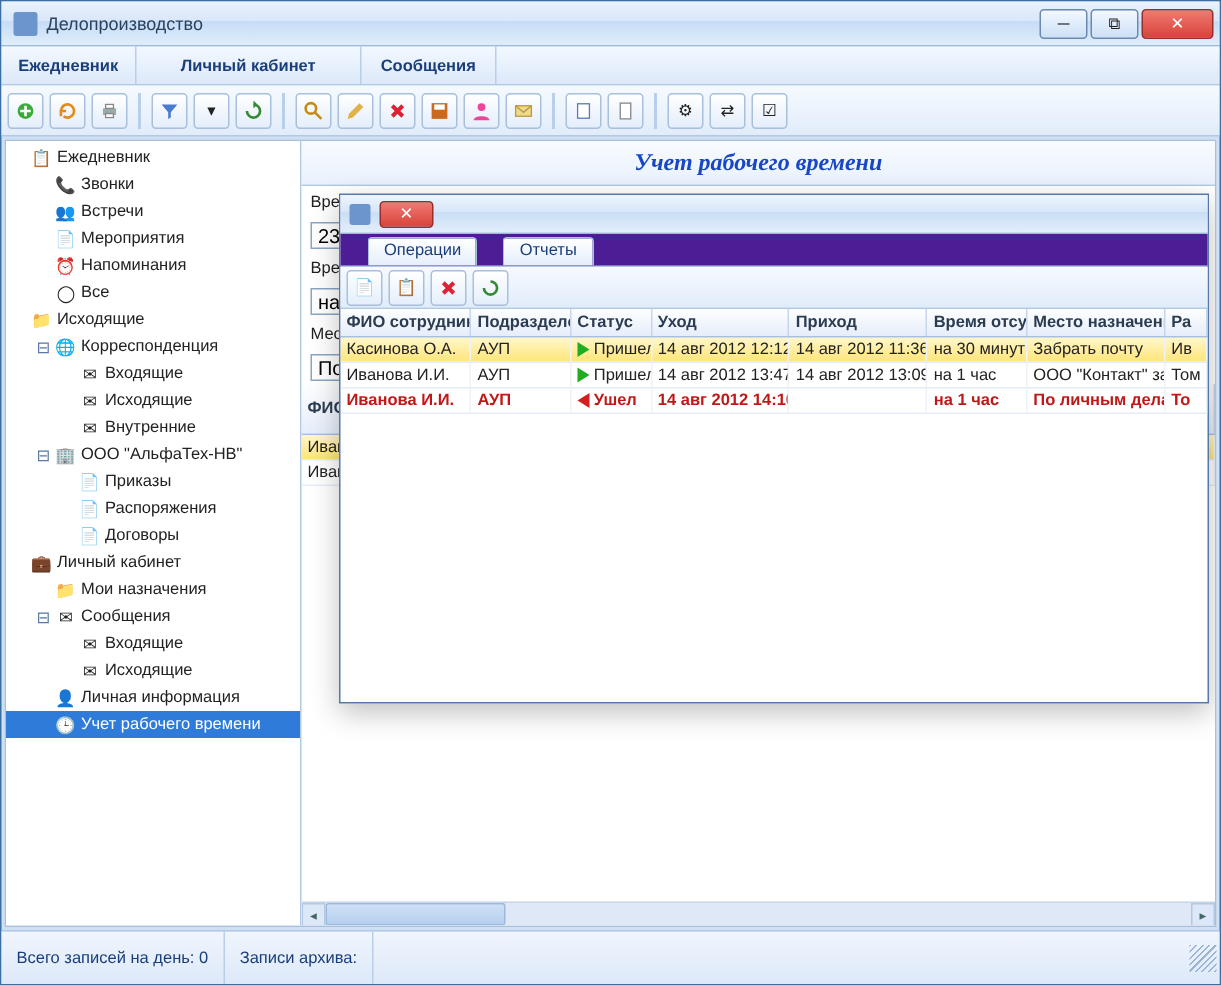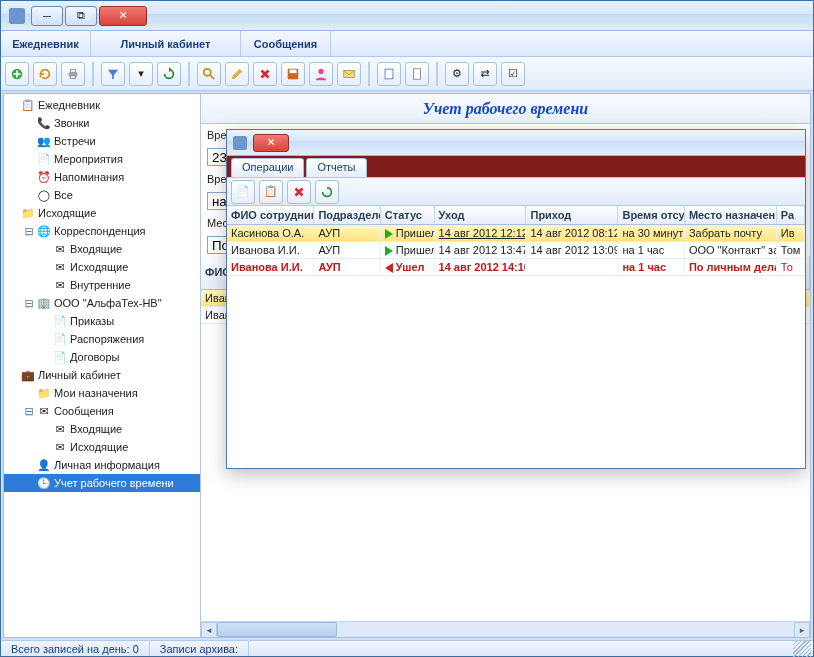--- a/index.html
+++ b/index.html
@@ -31,21 +31,21 @@
   .mainhdr { height:30px; background:linear-gradient(#f8fbff,#e8f1fc); display:flex; align-items:center; justify-content:center; border-bottom:1px solid #b2c9e4; }
   .mainhdr span { color:#1846c7; font-size:16px; font-weight:bold; font-style:italic; font-family: "Times New Roman", serif; }
   .formline { height:22px; display:flex; align-items:center; padding:0 6px; gap:6px; background:#fff; }
   .fld { border:1px solid #8aa5c6; padding:1px 4px; background:#fff; height:18px; }
   
   .dialog { position:absolute; left:25px; top:35px; width:580px; height:340px; background:#fff;
     border:1px solid #5478a7; box-shadow:0 6px 18px rgba(0,0,0,.25); display:flex; flex-direction:column; }
   .dtitle { height:26px; background:linear-gradient(#eef5ff,#d7e6f9 45%,#cadef6 46%,#e3eefb); display:flex; align-items:center; padding:0 4px 0 6px; border-bottom:1px solid #9cb9dc; }
   .dtitle .ico { width:14px; height:14px; background:#6b95cc; border-radius:2px; margin-right:6px; }
   .dtitle .t { flex:1; color:#2b425f; font-size:11px; }
-  .dtabs { height:22px; display:flex; gap:0px; background:#7f1d1d; border-bottom:1px solid #b2c9e4; padding-left:4px; padding-top:2px; }
+  .dtabs { height:22px; display:flex; gap:15px; background:#4c1d95; border-bottom:1px solid #b2c9e4; padding-left:18px; padding-top:2px; }
   .dtab { padding:2px 10px; border:1px solid #a8c0dc; border-bottom:none; background:linear-gradient(#fff,#e4eefb); color:#1a3e7a; border-radius:3px 3px 0 0; margin-right:2px; cursor:pointer; }
   .dtb { height:28px; background:linear-gradient(#f6faff,#e1ecfa); display:flex; align-items:center; gap:4px; padding:0 4px; border-bottom:1px solid #b2c9e4; }
   .grid { flex:1; overflow:auto; position:relative; }
   .gh { display:flex; background:linear-gradient(#fdfeff,#e6eefb); border-bottom:1px solid #a8c0dc; position:sticky; top:0; }
   .gc { padding:3px 4px; border-right:1px solid #c7d6ea; font-weight:bold; color:#2b3c52; overflow:hidden; white-space:nowrap; }
   .gr { display:flex; border-bottom:1px solid #e6ecf5; }
   .gr.sel { background:linear-gradient(#fff7ca,#ffe57a); }
   .cell { padding:2px 4px; border-right:1px solid #eef3fa; overflow:hidden; white-space:nowrap; }
   .status-ar { display:inline-block; width:0; height:0; vertical-align:middle; margin-right:3px; }
   .ar-g { border-top:5px solid transparent; border-bottom:5px solid transparent; border-left:8px solid #1fae1f; }
@@ -54,32 +54,33 @@
   select.period { height:20px; border:1px solid #8aa5c6; width:130px; font-size:11px; }
   
   .btmgrid .gh2 { display:flex; background:linear-gradient(#fdfeff,#e6eefb); border-bottom:1px solid #a8c0dc; height:34px; }
   .gh2 .gc { display:flex; align-items:center; line-height:1.1; }
   .hscroll { height:16px; background:#eef3fa; border-top:1px solid #c7d6ea; position:relative; overflow:hidden; }
   .hscroll .track { position:absolute; left:16px; right:16px; top:0; bottom:0; background:#dee8f6; }
   .hscroll .thumb { position:absolute; left:16px; top:0; bottom:0; width:120px; background:linear-gradient(#cfe0f6,#b6cfee); border:1px solid #9cb9dc; border-radius:2px; }
   .hbtn { width:16px; height:16px; position:absolute; top:0; background:#dce7f7; border:1px solid #b2c9e4; display:flex; align-items:center; justify-content:center; font-size:9px; color:#466; }
   .hbtn.l { left:0; } .hbtn.r { right:0; }
   
-  .status { height:16px; background:linear-gradient(#f0f5fd,#dde9f9); border-top:1px solid #b2c9e4; display:flex; align-items:center; font-size:11px; color:#1a3e7a; }
+  .status { height:36px; background:linear-gradient(#f0f5fd,#dde9f9); border-top:1px solid #b2c9e4; display:flex; align-items:center; font-size:11px; color:#1a3e7a; }
   .sbox { padding:0 10px; border-right:1px solid #b9cee8; height:100%; display:flex; align-items:center; }
   .sbox:last-child{border:none; flex:1}
   .sgrip { width:18px; height:18px; margin-left:auto; margin-right:2px; background:repeating-linear-gradient(135deg,#9bb4d3 0 1px,transparent 1px 3px); }
 </style>
 </head>
 <body>
 
 <div class="window">
 
   <div class="titlebar">
     <div class="ticon"></div>
+    <div class="title">Делопроизводство</div>
     <div class="winbtns">
       <div class="winbtn">─</div>
       <div class="winbtn">⧉</div>
       <div class="winbtn close">✕</div>
     </div>
   </div>
 
   <div class="menubar">
     <div class="menuitem">Ежедневник</div>
     <div class="menuitem wide">Личный кабинет</div>
@@ -344,22 +345,22 @@
               <div class="gc" style="width: 100px;">Приход</div>
               <div class="gc" style="width: 72px;">Время отсутствия</div>
               <div class="gc" style="width: 100px;">Место назначения</div>
               <div class="gc" style="width: 30px;">Ра</div>
             </div>
           <div id="dlg-rows">
               <div class="gr sel">
                 <div class="cell" style="width: 95px;">Касинова О.А.</div>
                 <div class="cell" style="width: 72px;">АУП</div>
                 <div class="cell" style="width: 58px;"><span class="status-ar ar-g"></span><span>Пришел</span></div>
-                <div class="cell" style="width: 100px; text-decoration: underline;">14 авг 2012 12:12</div>
-                <div class="cell" style="width: 100px;">14 авг 2012 08:12</div>
+                <div class="cell" style="width: 100px;">14 авг 2012 12:12</div>
+                <div class="cell" style="width: 100px;">14 авг 2012 11:36</div>
                 <div class="cell" style="width: 72px;">на 30 минут</div>
                 <div class="cell" style="width: 100px;">Забрать почту</div>
                 <div class="cell" style="width: 30px;">Ив</div>
               </div>
               <div class="gr">
                 <div class="cell" style="width: 95px;">Иванова И.И.</div>
                 <div class="cell" style="width: 72px;">АУП</div>
                 <div class="cell" style="width: 58px;"><span class="status-ar ar-g"></span><span>Пришел</span></div>
                 <div class="cell" style="width: 100px;">14 авг 2012 13:47</div>
                 <div class="cell" style="width: 100px;">14 авг 2012 13:09</div>
@@ -368,21 +369,21 @@
                 <div class="cell" style="width: 30px;">Том</div>
               </div>
               <div class="gr">
                 <div class="cell" style="width: 95px; color: rgb(192, 24, 24); font-weight: bold;">Иванова И.И.</div>
                 <div class="cell" style="width: 72px; color: rgb(192, 24, 24); font-weight: bold;">АУП</div>
                 <div class="cell" style="width: 58px; color: rgb(192, 24, 24); font-weight: bold;"><span class="status-ar ar-r"></span><span>Ушел</span></div>
                 <div class="cell" style="width: 100px; color: rgb(192, 24, 24); font-weight: bold;">14 авг 2012 14:10</div>
                 <div class="cell" style="width: 100px; color: rgb(192, 24, 24); font-weight: bold;"></div>
                 <div class="cell" style="width: 72px; color: rgb(192, 24, 24); font-weight: bold;">на 1 час</div>
                 <div class="cell" style="width: 100px; color: rgb(192, 24, 24); font-weight: bold;">По личным делам</div>
-                <div class="cell" style="width: 30px; color: rgb(192, 24, 24); font-weight: normal;">То</div>
+                <div class="cell" style="width: 30px; color: rgb(192, 24, 24); font-weight: bold;">То</div>
               </div>
             </div>
         </div>
       </div>
 
       <div class="btmgrid" style="flex:1;display:flex;flex-direction:column;">
         <div class="gh2" id="btm-head">
             <div class="gc" style="width: 130px;">ФИО сотрудника</div>
             <div class="gc" style="width: 80px;">Статус</div>
             <div class="gc" style="width: 120px;">Уход</div>

